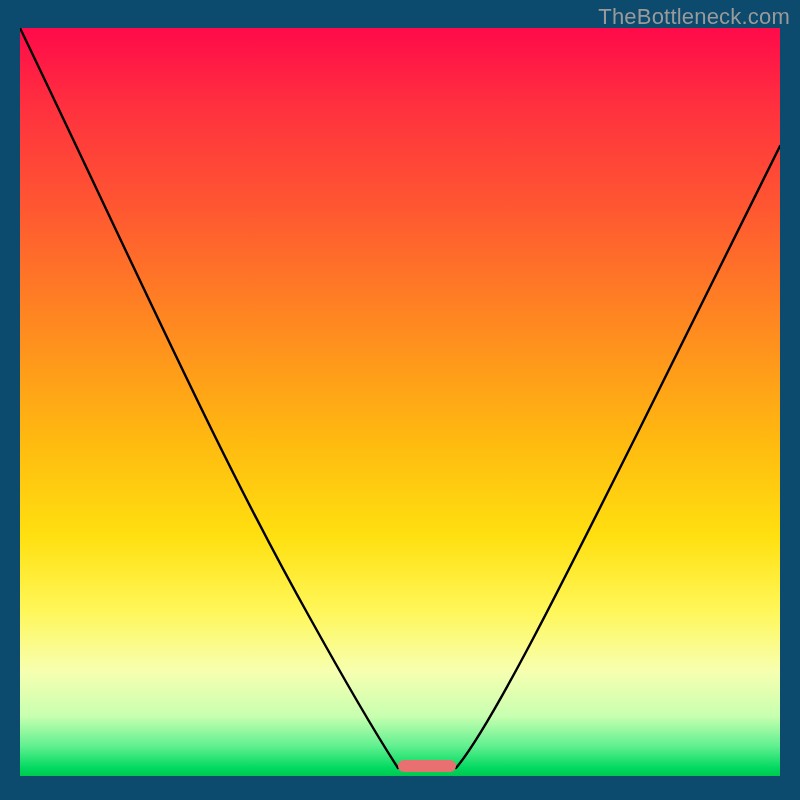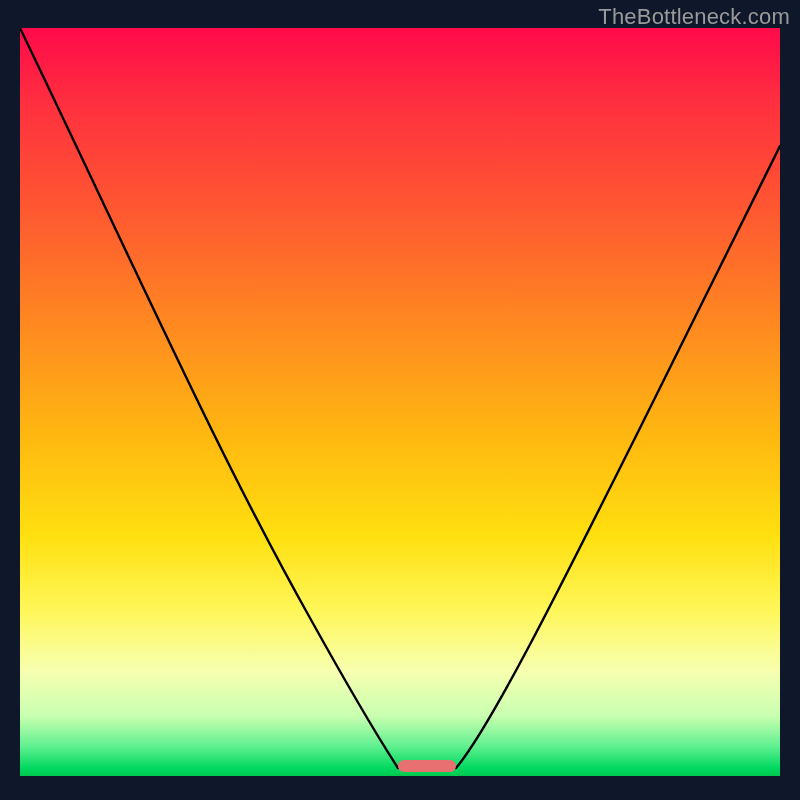--- a/index.html
+++ b/index.html
@@ -8,21 +8,21 @@
     width: 800px;
     height: 800px;
     background: #000;
     overflow: hidden;
     font-family: Arial, Helvetica, sans-serif;
   }
   .frame {
     position: relative;
     width: 800px;
     height: 800px;
-    background: #0f172a;
+    background: #0c4a6e;
   }
   .watermark {
     position: absolute;
     top: 4px;
     right: 10px;
     color: #9a9a9a;
     font-size: 22px;
     font-weight: 500;
     letter-spacing: 0.2px;
     z-index: 10;

